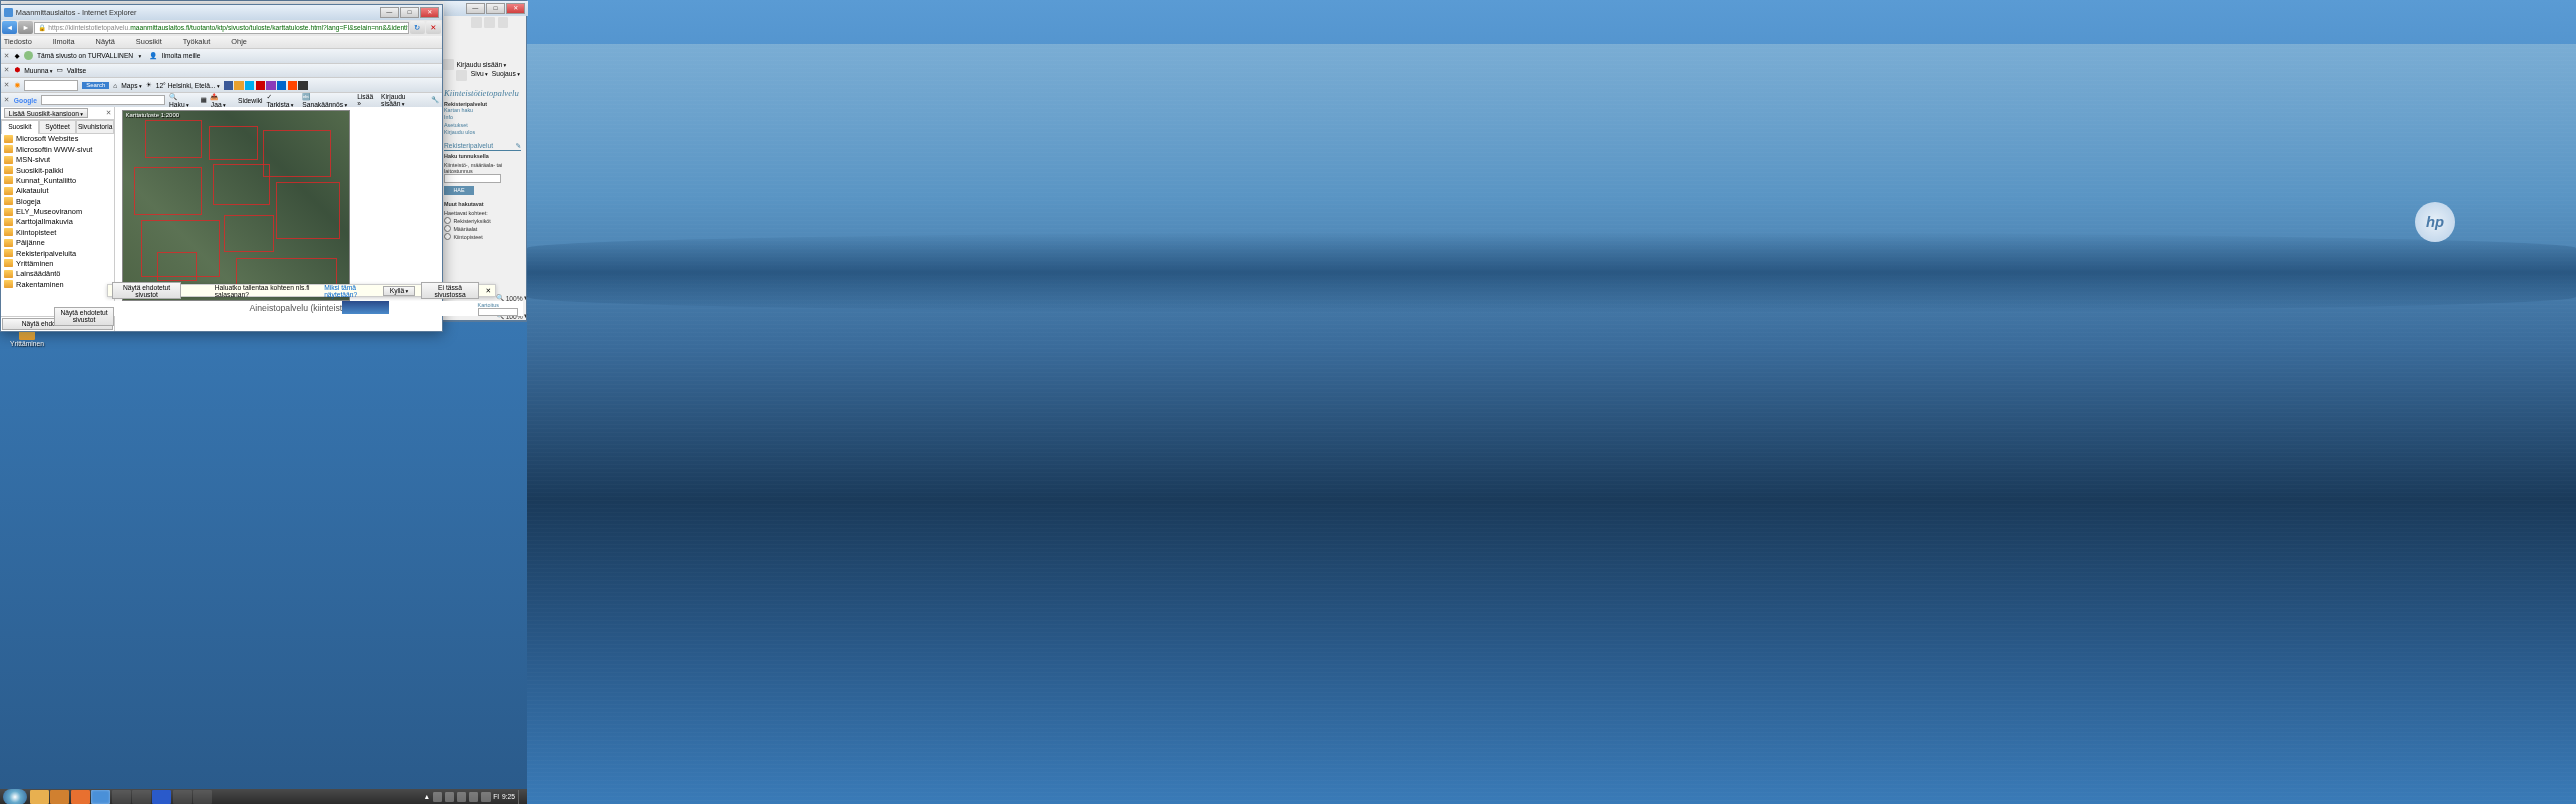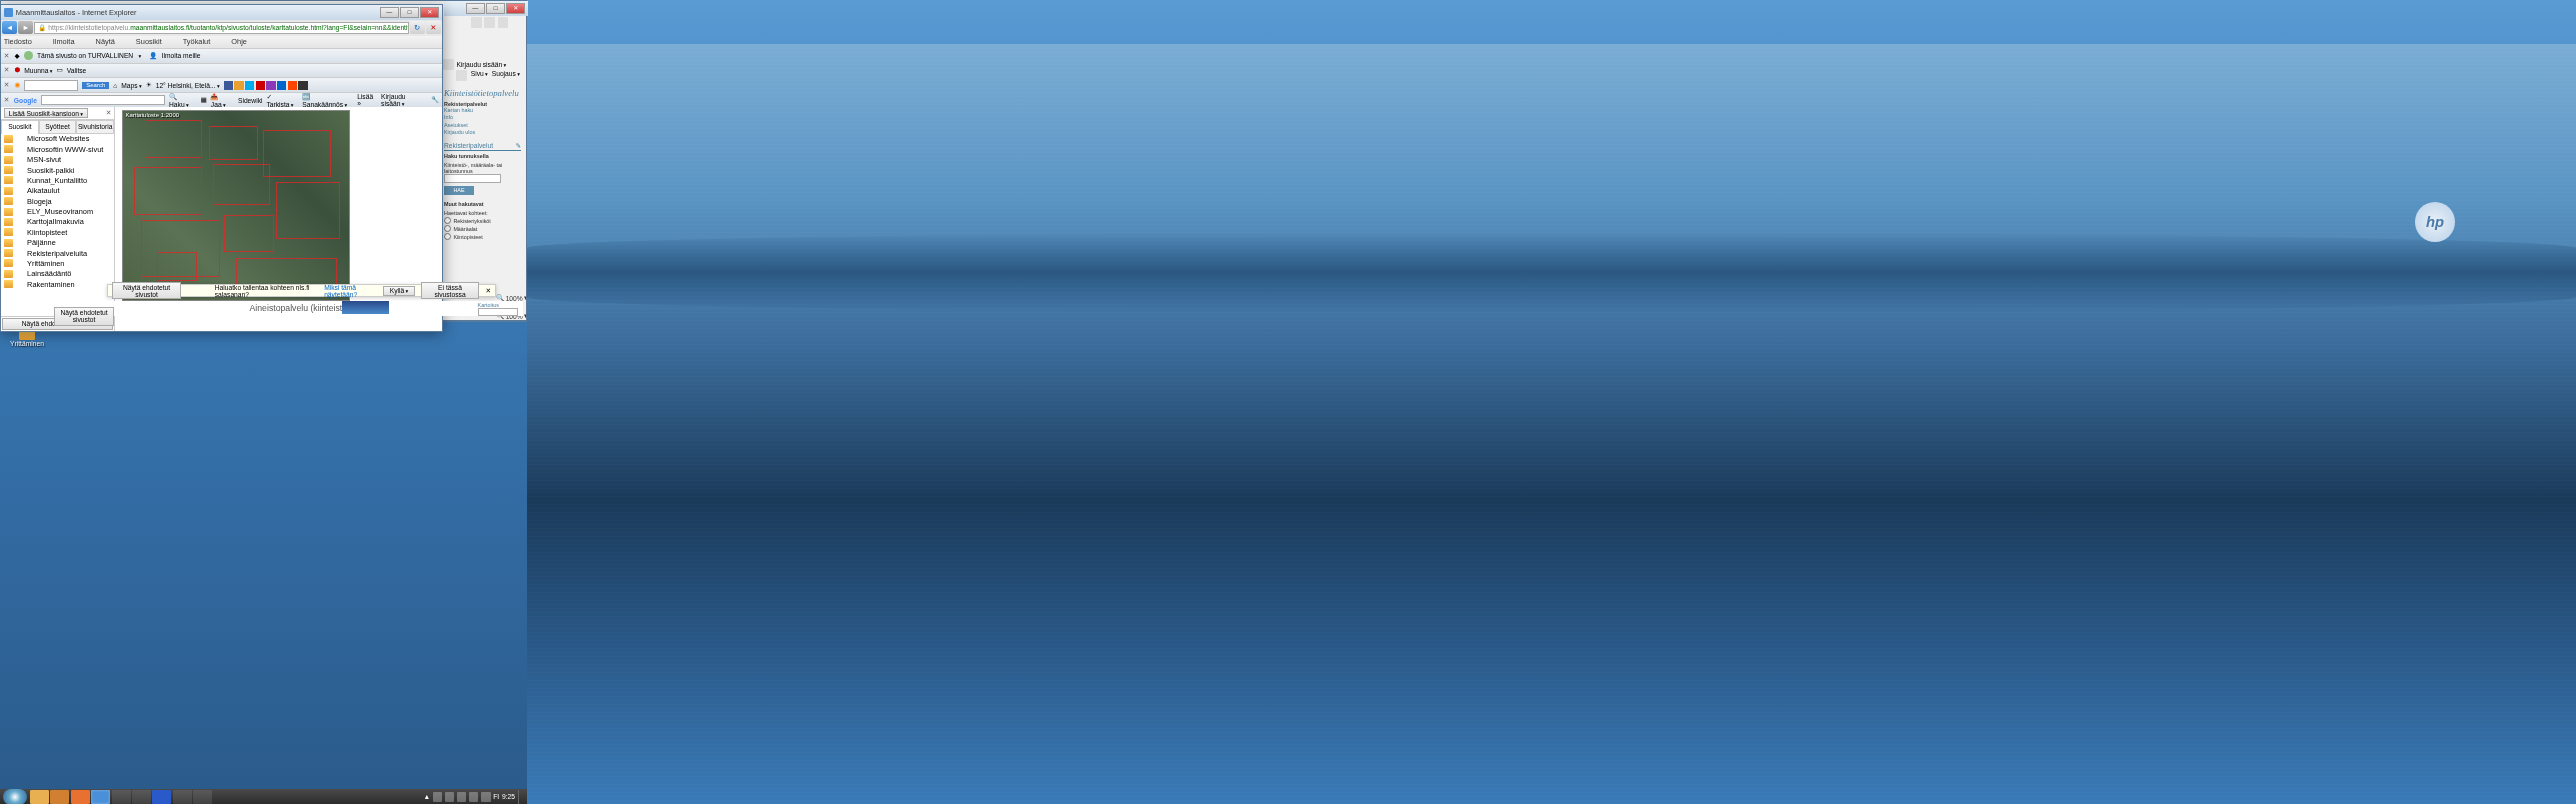--- a/index.html
+++ b/index.html
@@ -46,21 +46,21 @@
 
 
 .fav-panel { width: 114px; background: #fff; border-right: 0.7px solid #ccc; display: flex; flex-direction: column; font-size: 7.4px; }
 .fav-header { height: 13.4px; display: flex; align-items: center; padding: 1.3px 2.7px; border-bottom: 0.7px solid #ccc; }
 .fav-add-btn { background: linear-gradient(#f8f8f8,#e0e0e0); border: 0.7px solid #aaa; padding: 0.7px 4px; font-size: 6.7px; }
 .fav-close { margin-left: auto; font-size: 6.7px; color: #666; }
 .fav-tabs { display: flex; height: 13.4px; }
 .fav-tab { flex: 1; border: 0.7px solid #ccc; background: #f0f0f0; text-align: center; font-size: 6.7px; line-height: 12px; }
 .fav-tab.active { background: #fff; border-bottom: none; }
 .fav-list { flex: 1; overflow-y: auto; }
-.fav-item { display: flex; align-items: center; padding: 0.7px 2.7px; gap: 14px; white-space: nowrap; overflow: hidden; }
+.fav-item { display: flex; align-items: center; padding: 0.7px 2.7px; gap: 3px; white-space: nowrap; overflow: hidden; }
 .fav-folder { width: 9.4px; height: 8px; background: linear-gradient(#ffd060,#e8a030); border-radius: 0.7px; flex-shrink: 0; }
 .fav-footer { padding: 1.3px; border-top: 0.7px solid #ccc; }
 .fav-footer button { width: 100%; font-size: 6.7px; padding: 1.3px; background: linear-gradient(#f8f8f8,#e0e0e0); border: 0.7px solid #aaa; }
 
 
 .content { flex: 1; position: relative; overflow: auto; }
 .map-area { position: absolute; left: 6.7px; top: 2.7px; width: 228px; height: 191px; background: #3a5a3a; border: 0.7px solid #888; }
 .map-overlay { position: absolute; inset: 0; background: 
   linear-gradient(45deg, rgba(80,100,70,0.9) 0%, rgba(100,120,90,0.8) 30%, rgba(60,80,60,0.9) 70%, rgba(90,110,80,0.8) 100%); }
 .map-parcels { position: absolute; inset: 0; }

